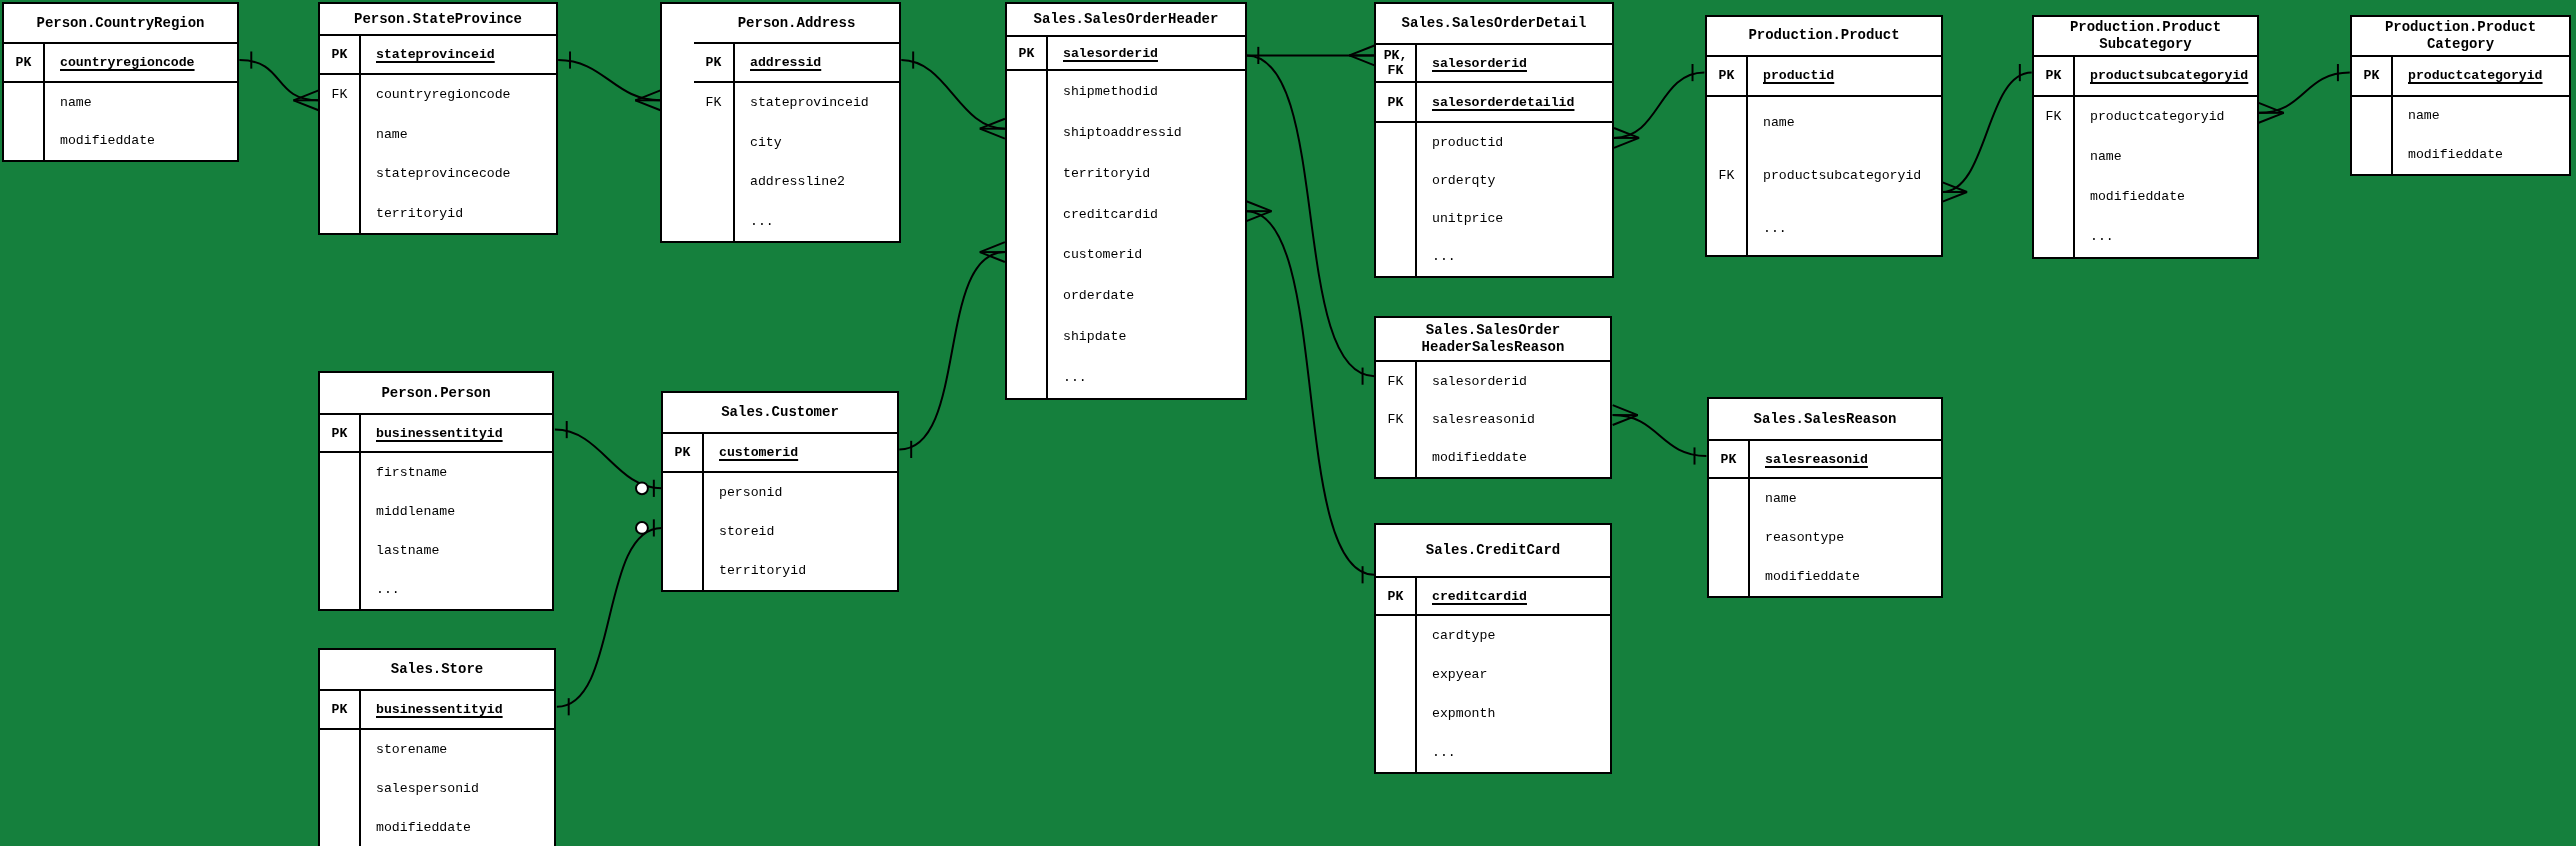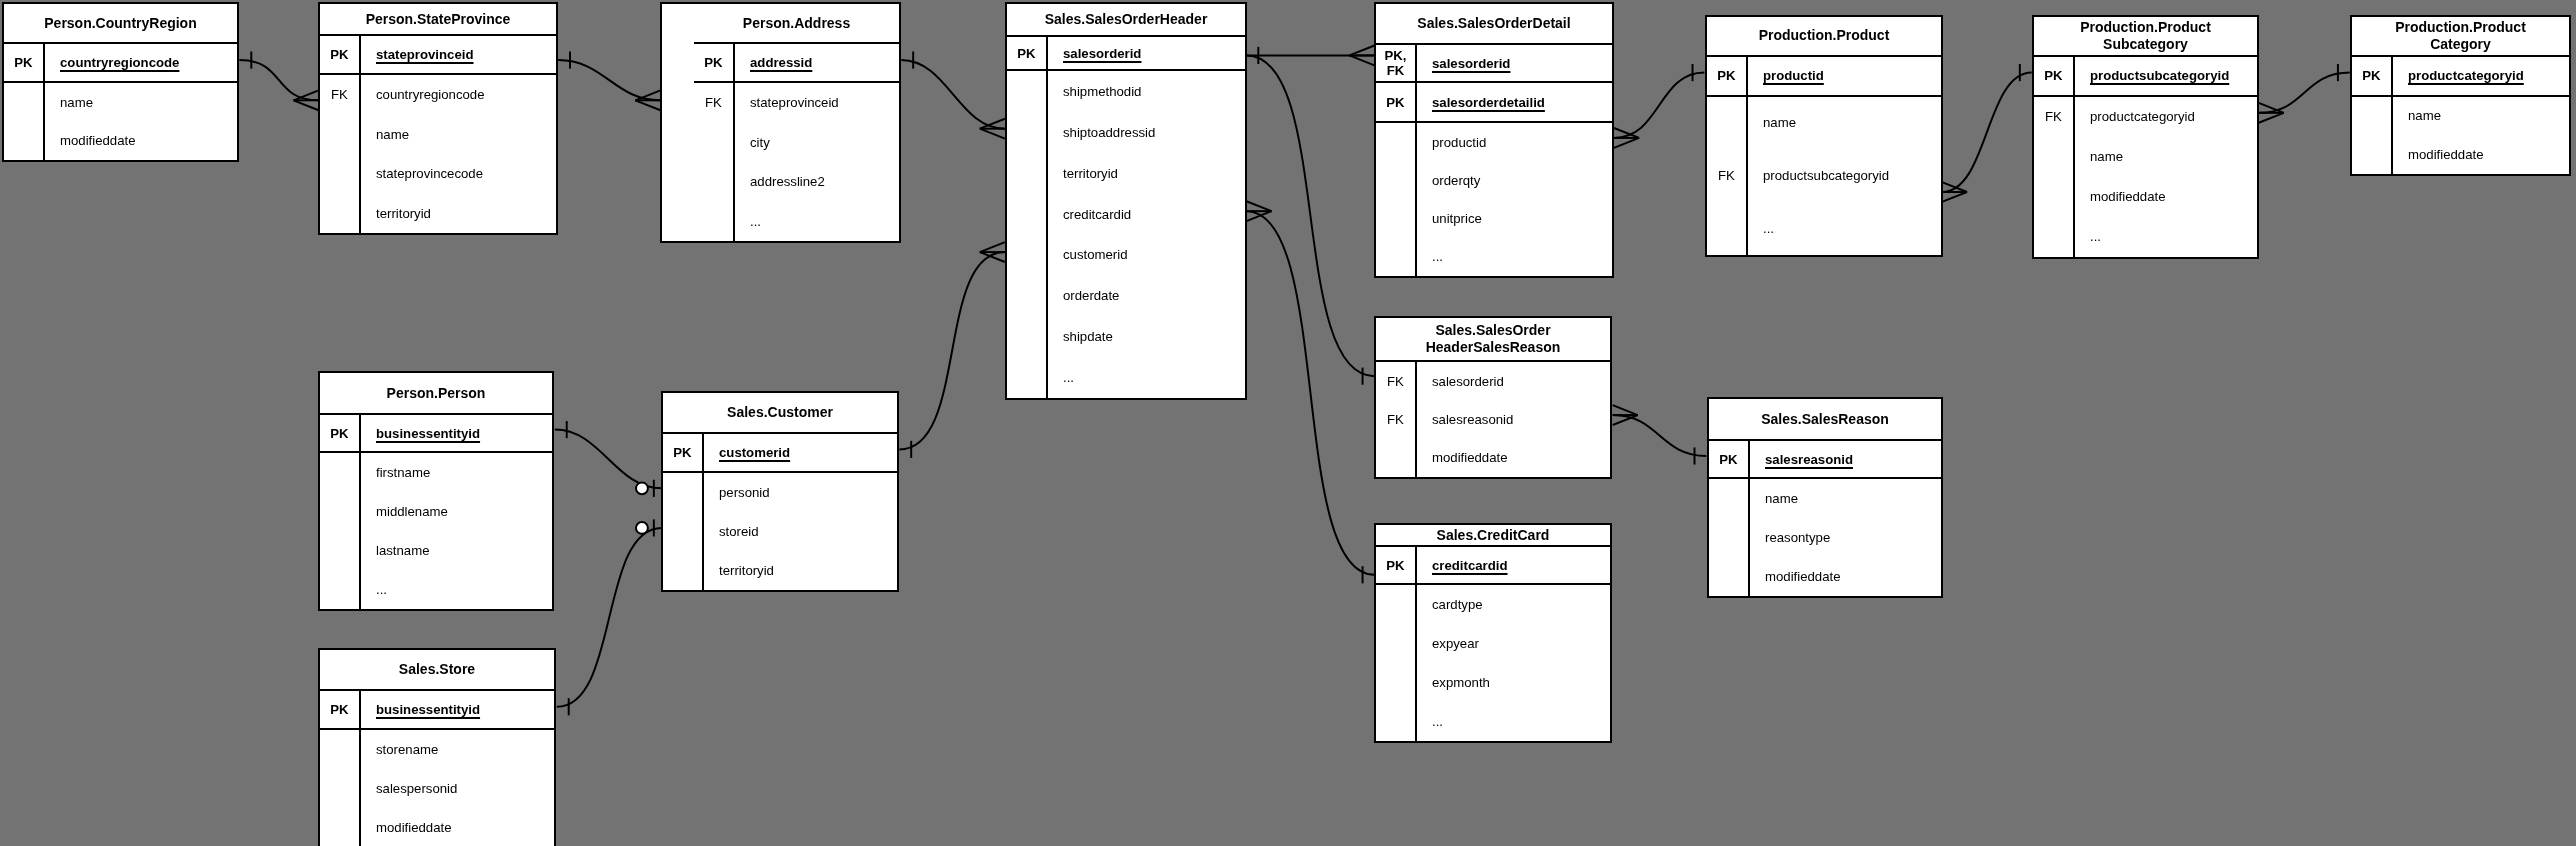--- a/index.html
+++ b/index.html
@@ -1,18 +1,18 @@
 <!DOCTYPE html>
 <html style="font-size:10.6px"><head>
 <meta charset="utf-8">
 <style>
   html,body { margin:0; padding:0; background:#ffffff; }
   #canvas {
-    position:relative; width:2576px; height:846px; background:#737373;
-    font-family:Liberation Sans, sans-serif; color:#000;
+    position:relative; width:2576px; height:846px; background:#15803d;
+    font-family:Liberation Mono, monospace; color:#000;
     overflow:hidden;
   }
   #wires { position:absolute; left:0; top:0; width:2576px; height:846px; }
   .entity {
     position:absolute; background:#fff; border:2px solid #000; box-sizing:border-box;
   }
   .etitle {
     display:flex; flex-direction:column; align-items:center; justify-content:center;
     font-weight:bold; font-size:14px; line-height:17px; text-align:center;
   }
@@ -641,21 +641,21 @@
           </div>
           <div class="brow">
             <div class="kcol"></div>
             <div class="fcell">
               <span class="">modifieddate</span>
             </div>
           </div>
         </div>
       </div>
       <div class="entity" style="left: 1374px; top: 523px; width: 238px;">
-        <div class="etitle" style="height: 20px;">
+        <div class="etitle" style="height: 51px;">
           <span>Sales.CreditCard</span>
         </div>
         <div class="sec" style="height: 38px;">
           <div class="kcol bold">
             <span>PK</span>
           </div>
           <div class="fcell">
             <span class="pkfield">creditcardid</span>
           </div>
         </div>

